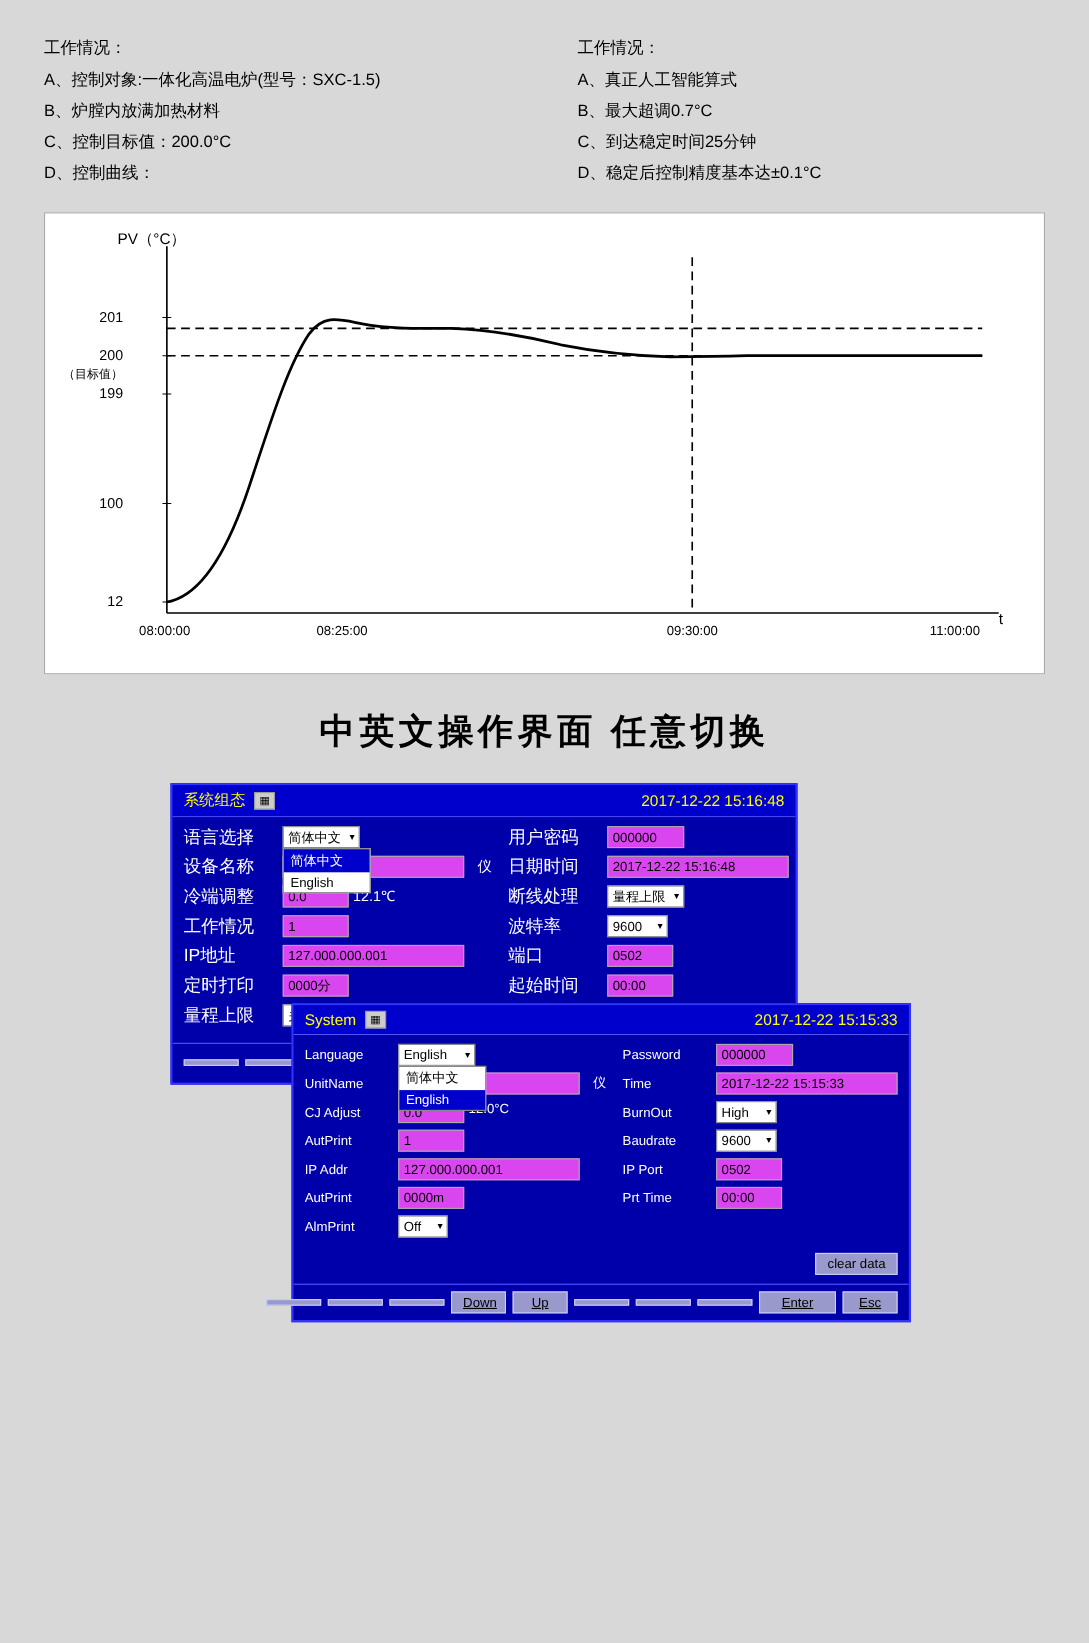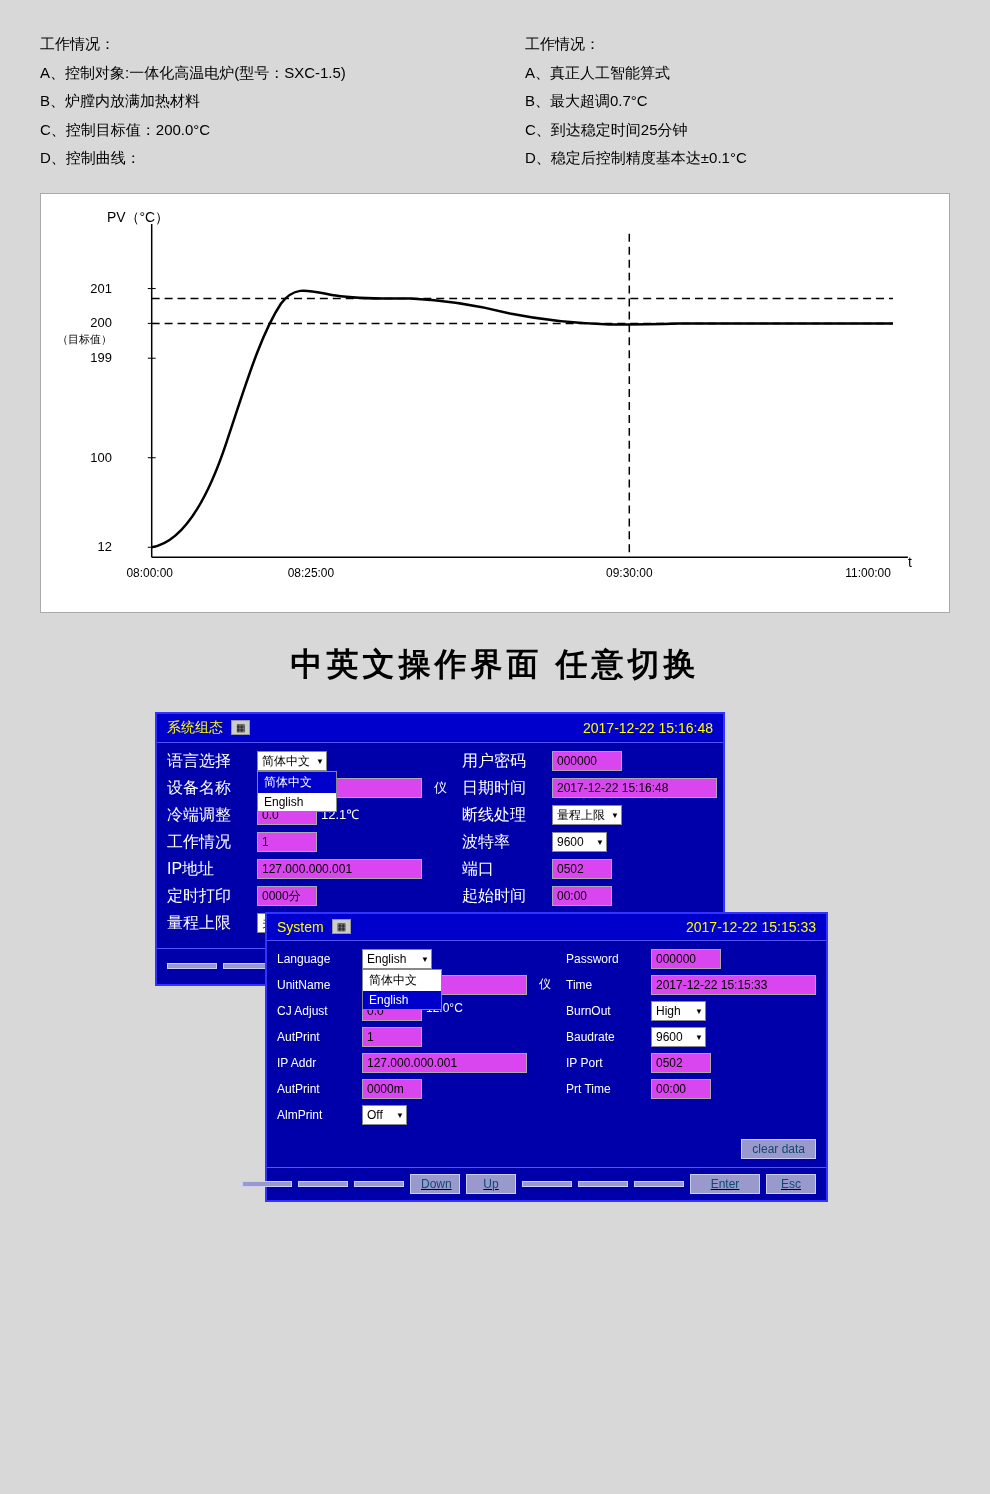--- a/index.html
+++ b/index.html
@@ -214,21 +214,21 @@
       display: flex;
       gap: 6px;
       align-items: center;
       justify-content: flex-end;
       border-top: 1px solid #5555ff;
       text-decoration: underline;
     }
 
     .footer-btn {
       background: #9999cc;
-      color: #0c4a6e;
+      color: #000000;
       border: 1px solid #ccccff;
       padding: 2px 10px;
       font-size: 12px;
       min-width: 50px;
       text-align: center;
       cursor: pointer;
     }
 
     .footer-btn-wide {
       min-width: 70px;

